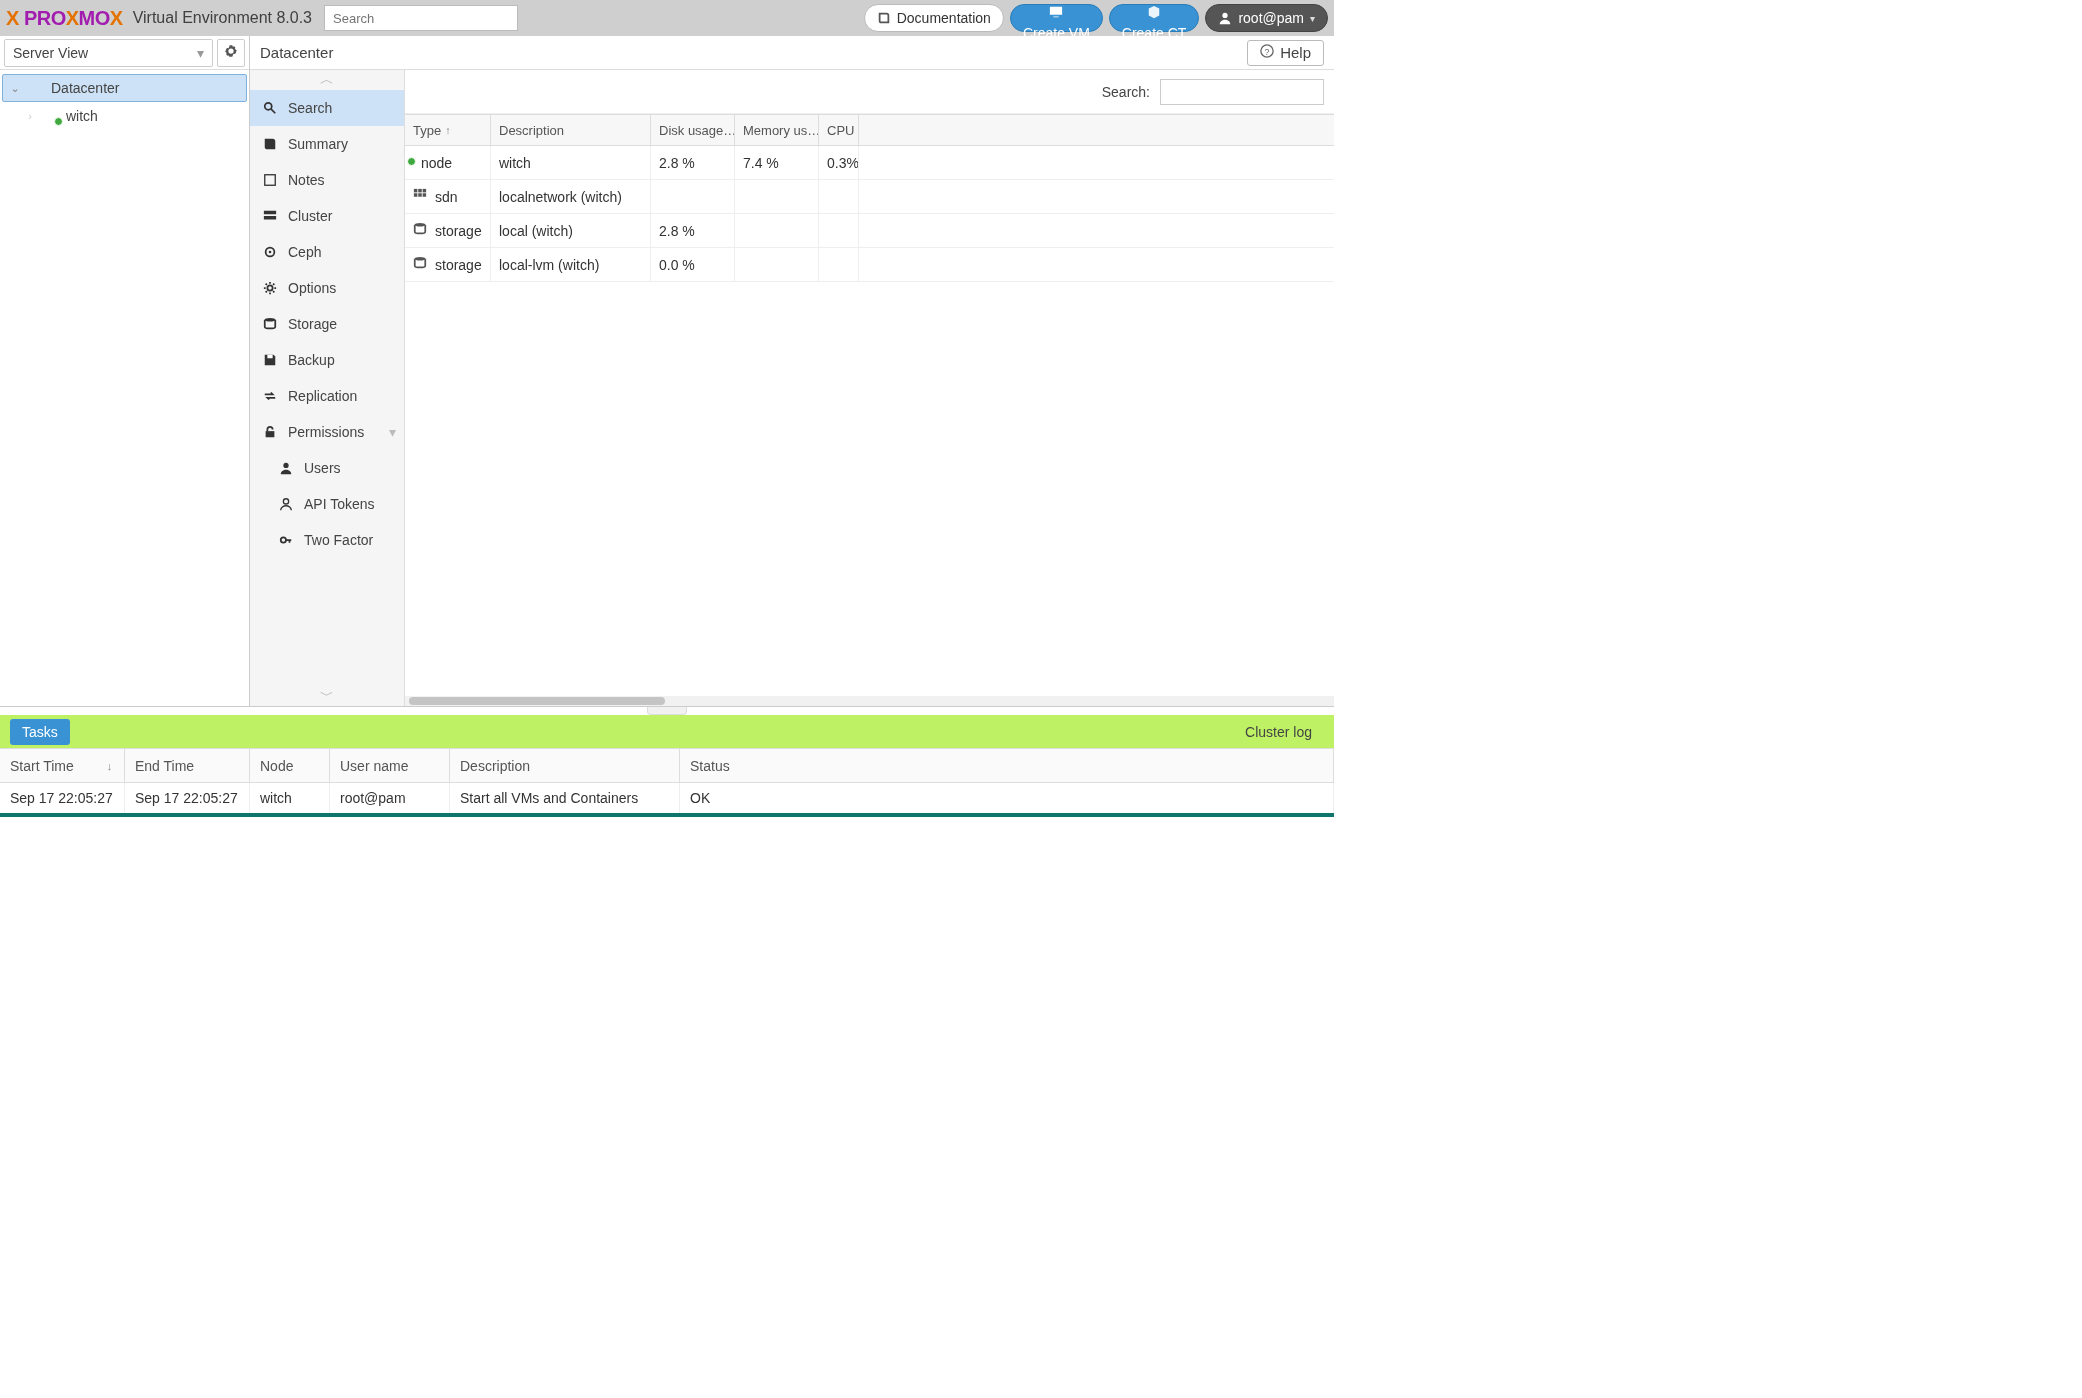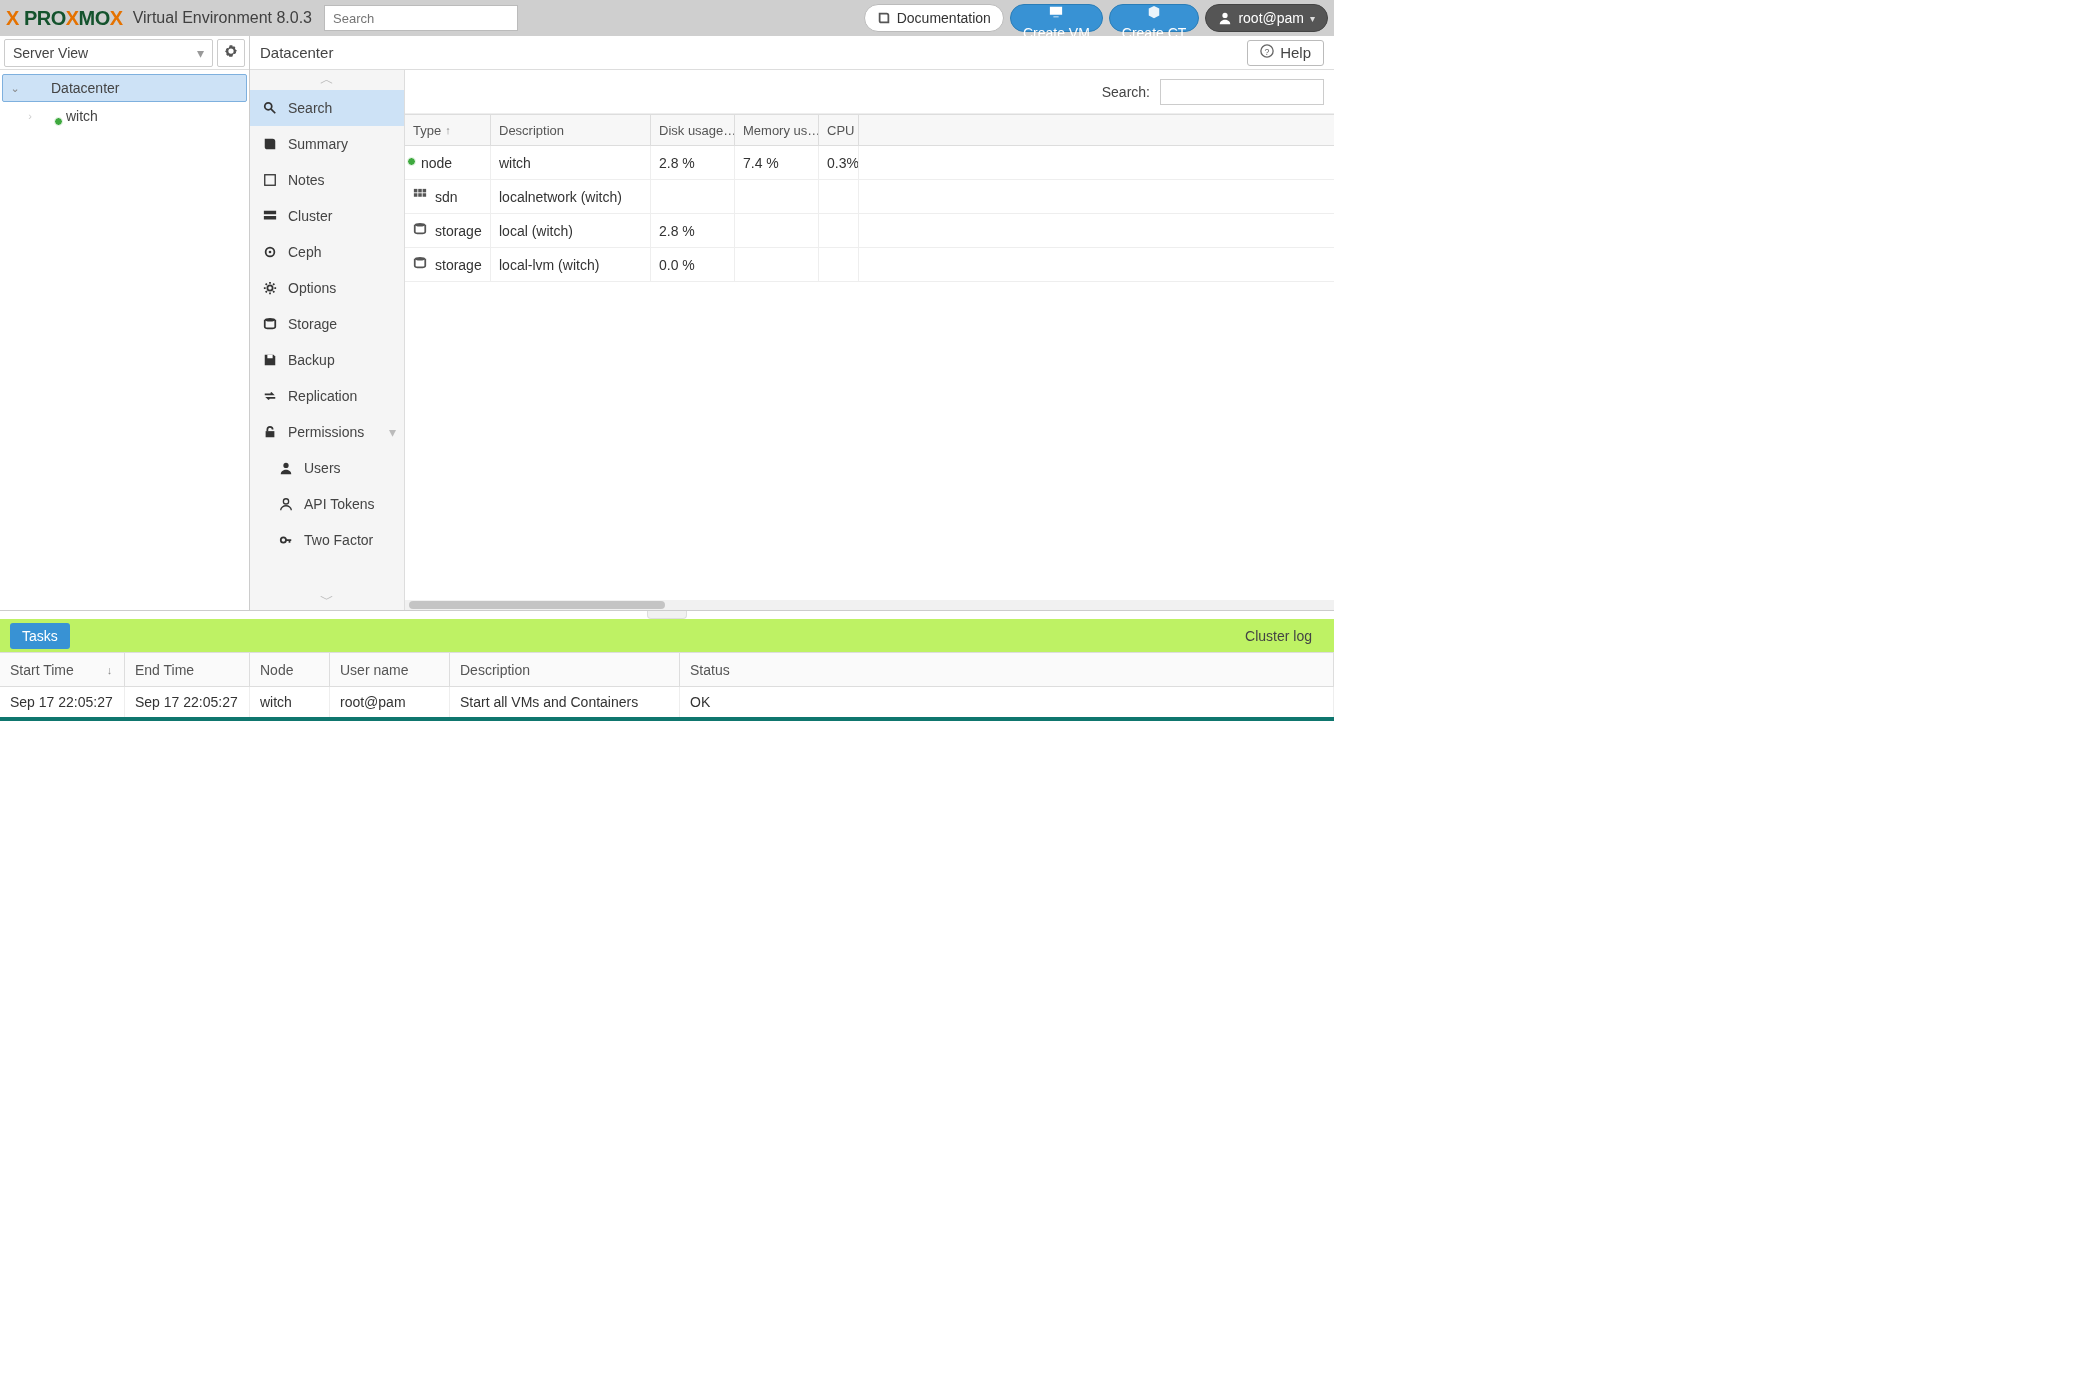--- a/index.html
+++ b/index.html
@@ -24,21 +24,21 @@
   }
   .logo {
     display: flex;
     align-items: center;
     font-weight: bold;
     font-size: 20px;
     letter-spacing: -0.5px;
     color: #000;
   }
   .logo .x-left, .logo .x-right { color: #e57200; }
-  .logo .pro, .logo .mo { color: #14532d; }
+  .logo .pro, .logo .mo { color: #a21caf; }
   .version {
     color: #404040;
     font-size: 16px;
     margin-left: 4px;
     margin-right: 6px;
     text-align: right;
   }
   .search-global {
     flex: 0 0 190px;
     height: 26px;
@@ -61,21 +61,21 @@
     user-select: none;
   }
   .hdr-btn.white { background: #fff; border: 1px solid #bbb; color: #333; }
   .hdr-btn.blue  { background: #3892d4; border: 1px solid #2a7db7; color: #fff; flex-direction: column; }
   .hdr-btn.dark  { background: #555; border: 1px solid #444; color: #fff; }
   .hdr-btn svg, .hdr-btn .ic { width: 14px; height: 14px; }
 
   
   .main-area {
     display: flex;
-    height: 574px;
+    height: 670px;
   }
 
   
   .left-panel {
     width: 250px;
     border-right: 1px solid #ccc;
     display: flex;
     flex-direction: column;
   }
   .left-toolbar {

